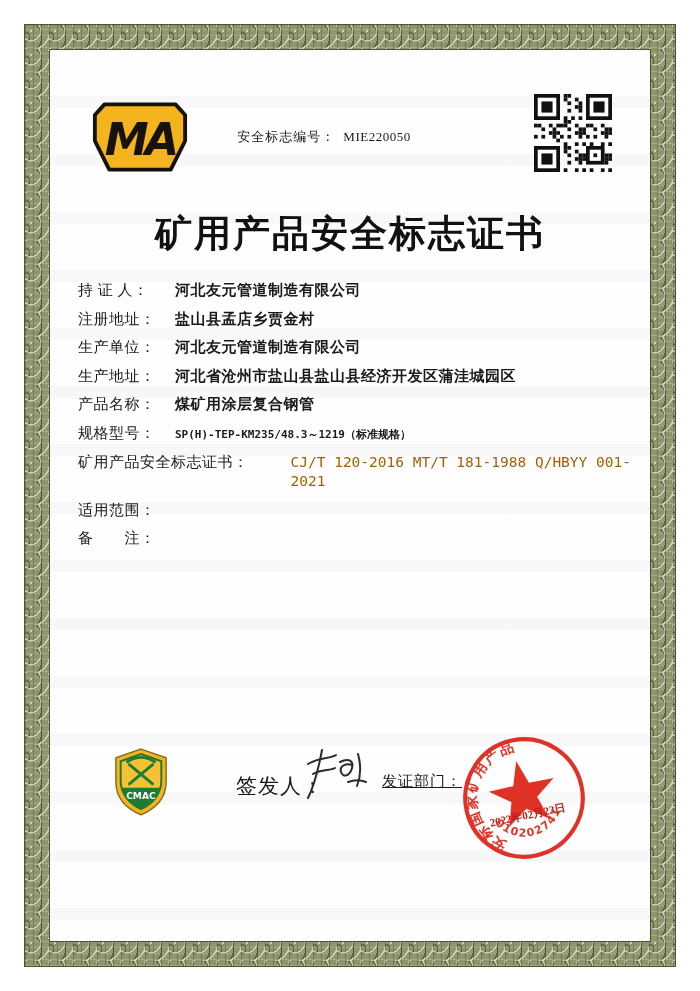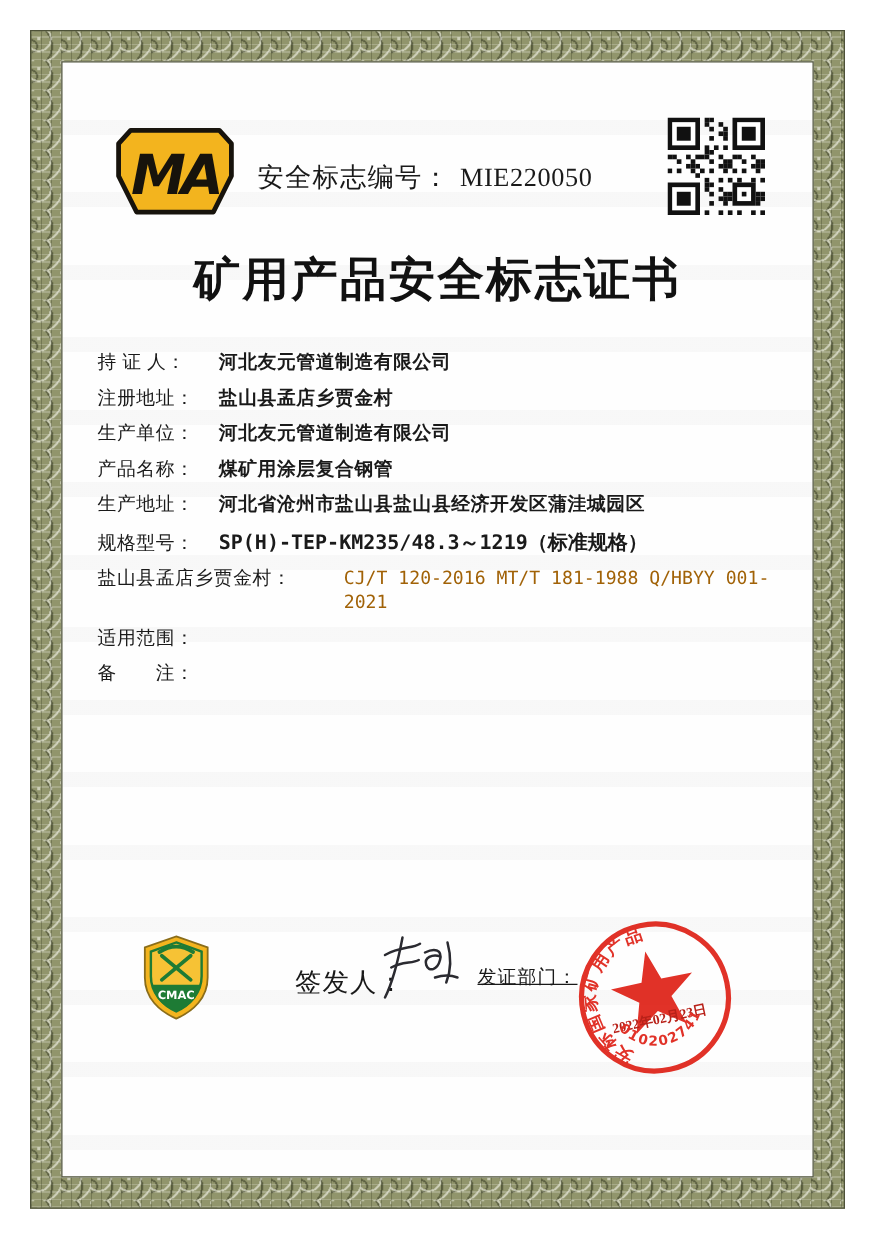--- a/index.html
+++ b/index.html
@@ -22,33 +22,33 @@
     position:absolute;inset:49px;background:#fefefe;border:1px solid #4d5138;
   }
   .content{position:absolute;inset:50px;}
   .content::before{ 
     content:"";position:absolute;inset:0;pointer-events:none;
     background:repeating-linear-gradient(180deg, rgba(0,0,0,0) 0 46px, rgba(110,110,110,.045) 46px 58px);
   }
   
   .ma-badge{position:absolute;left:42px;top:52px;width:96px;height:70px;}
   .ma-text{font-family:"DejaVu Sans",sans-serif;font-weight:bold;font-style:italic;font-size:46px;letter-spacing:-4px;fill:#17130c;}
-  .cert-no{position:absolute;left:140px;top:78px;width:300px;text-align:center;font-size:21px;letter-spacing:1px;white-space:nowrap;}
+  .cert-no{position:absolute;left:124px;top:78px;width:300px;text-align:center;font-size:13px;letter-spacing:1px;white-space:nowrap;}
   .cert-no .val{margin-left:8px;letter-spacing:.5px;}
   .qr{position:absolute;left:484px;top:44px;width:78px;height:78px;}
   
-  .title{position:absolute;left:0;right:0;top:149px;margin:0;text-align:center;
+  .title{position:absolute;left:0;right:0;top:149px;margin:10px;text-align:center;
     font-size:37px;font-weight:bold;letter-spacing:2px;color:#111;}
   
   .fields{position:absolute;left:28px;right:12px;top:231px;font-size:15px;}
   .row{display:flex;align-items:baseline;margin-bottom:9.5px;line-height:19px;}
   .row .label{flex:0 0 97px;letter-spacing:.5px;white-space:nowrap;}
   .row .value{font-weight:bold;letter-spacing:.5px;}
   .row.long .label{flex:0 0 auto;margin-right:42px;}
-  .row.mono .value{font-family:"DejaVu Sans Mono",monospace;font-size:16px;letter-spacing:0;}
+  .row.mono .value{font-family:"DejaVu Sans Mono",monospace;font-size:11px;letter-spacing:0;}
   .row.mono-light .value{font-family:"DejaVu Sans Mono",monospace;font-weight:normal;font-size:14.5px;letter-spacing:0;color:#a16207;}
   .row.kai .value{font-style:italic;font-weight:600;color:#222;}
   .row.dates{margin-top:15px;}
   .row.dates .label{flex:0 0 84px;}
   .row.dates .value{flex:0 0 166px;}
   .row.remark{margin-top:5px;}
   
   .statement{position:absolute;left:24px;right:28px;top:594px;margin:0;
     font-size:16px;font-weight:bold;line-height:22.5px;text-indent:2em;text-align:justify;color:#161616;}
   
@@ -190,33 +190,33 @@
       </div>
       <div class="row">
         <span class="label">注册地址：</span>
         <span class="value">盐山县孟店乡贾金村</span>
       </div>
       <div class="row">
         <span class="label">生产单位：</span>
         <span class="value">河北友元管道制造有限公司</span>
       </div>
       <div class="row">
+        <span class="label">生产地址：</span>
+        <span class="value">河北省沧州市盐山县盐山县经济开发区蒲洼城园区</span>
+      </div>
+      <div class="row">
         <span class="label">产品名称：</span>
         <span class="value">煤矿用涂层复合钢管</span>
-      </div>
-      <div class="row">
-        <span class="label">生产地址：</span>
-        <span class="value">河北省沧州市盐山县盐山县经济开发区蒲洼城园区</span>
       </div>
       <div class="row mono">
         <span class="label">规格型号：</span>
         <span class="value">SP(H)-TEP-KM235/48.3～1219（标准规格）</span>
       </div>
       <div class="row long mono-light">
-        <span class="label">盐山县孟店乡贾金村：</span>
+        <span class="label">矿用产品安全标志证书：</span>
         <span class="value">CJ/T 120-2016 MT/T 181-1988 Q/HBYY 001-2021</span>
       </div>
       <div class="row kai">
         <span class="label">适用范围：</span>
       </div>
       <div class="row remark">
         <span class="label">备　　注：</span>
         <span class="value"></span>
       </div>
     </div>

